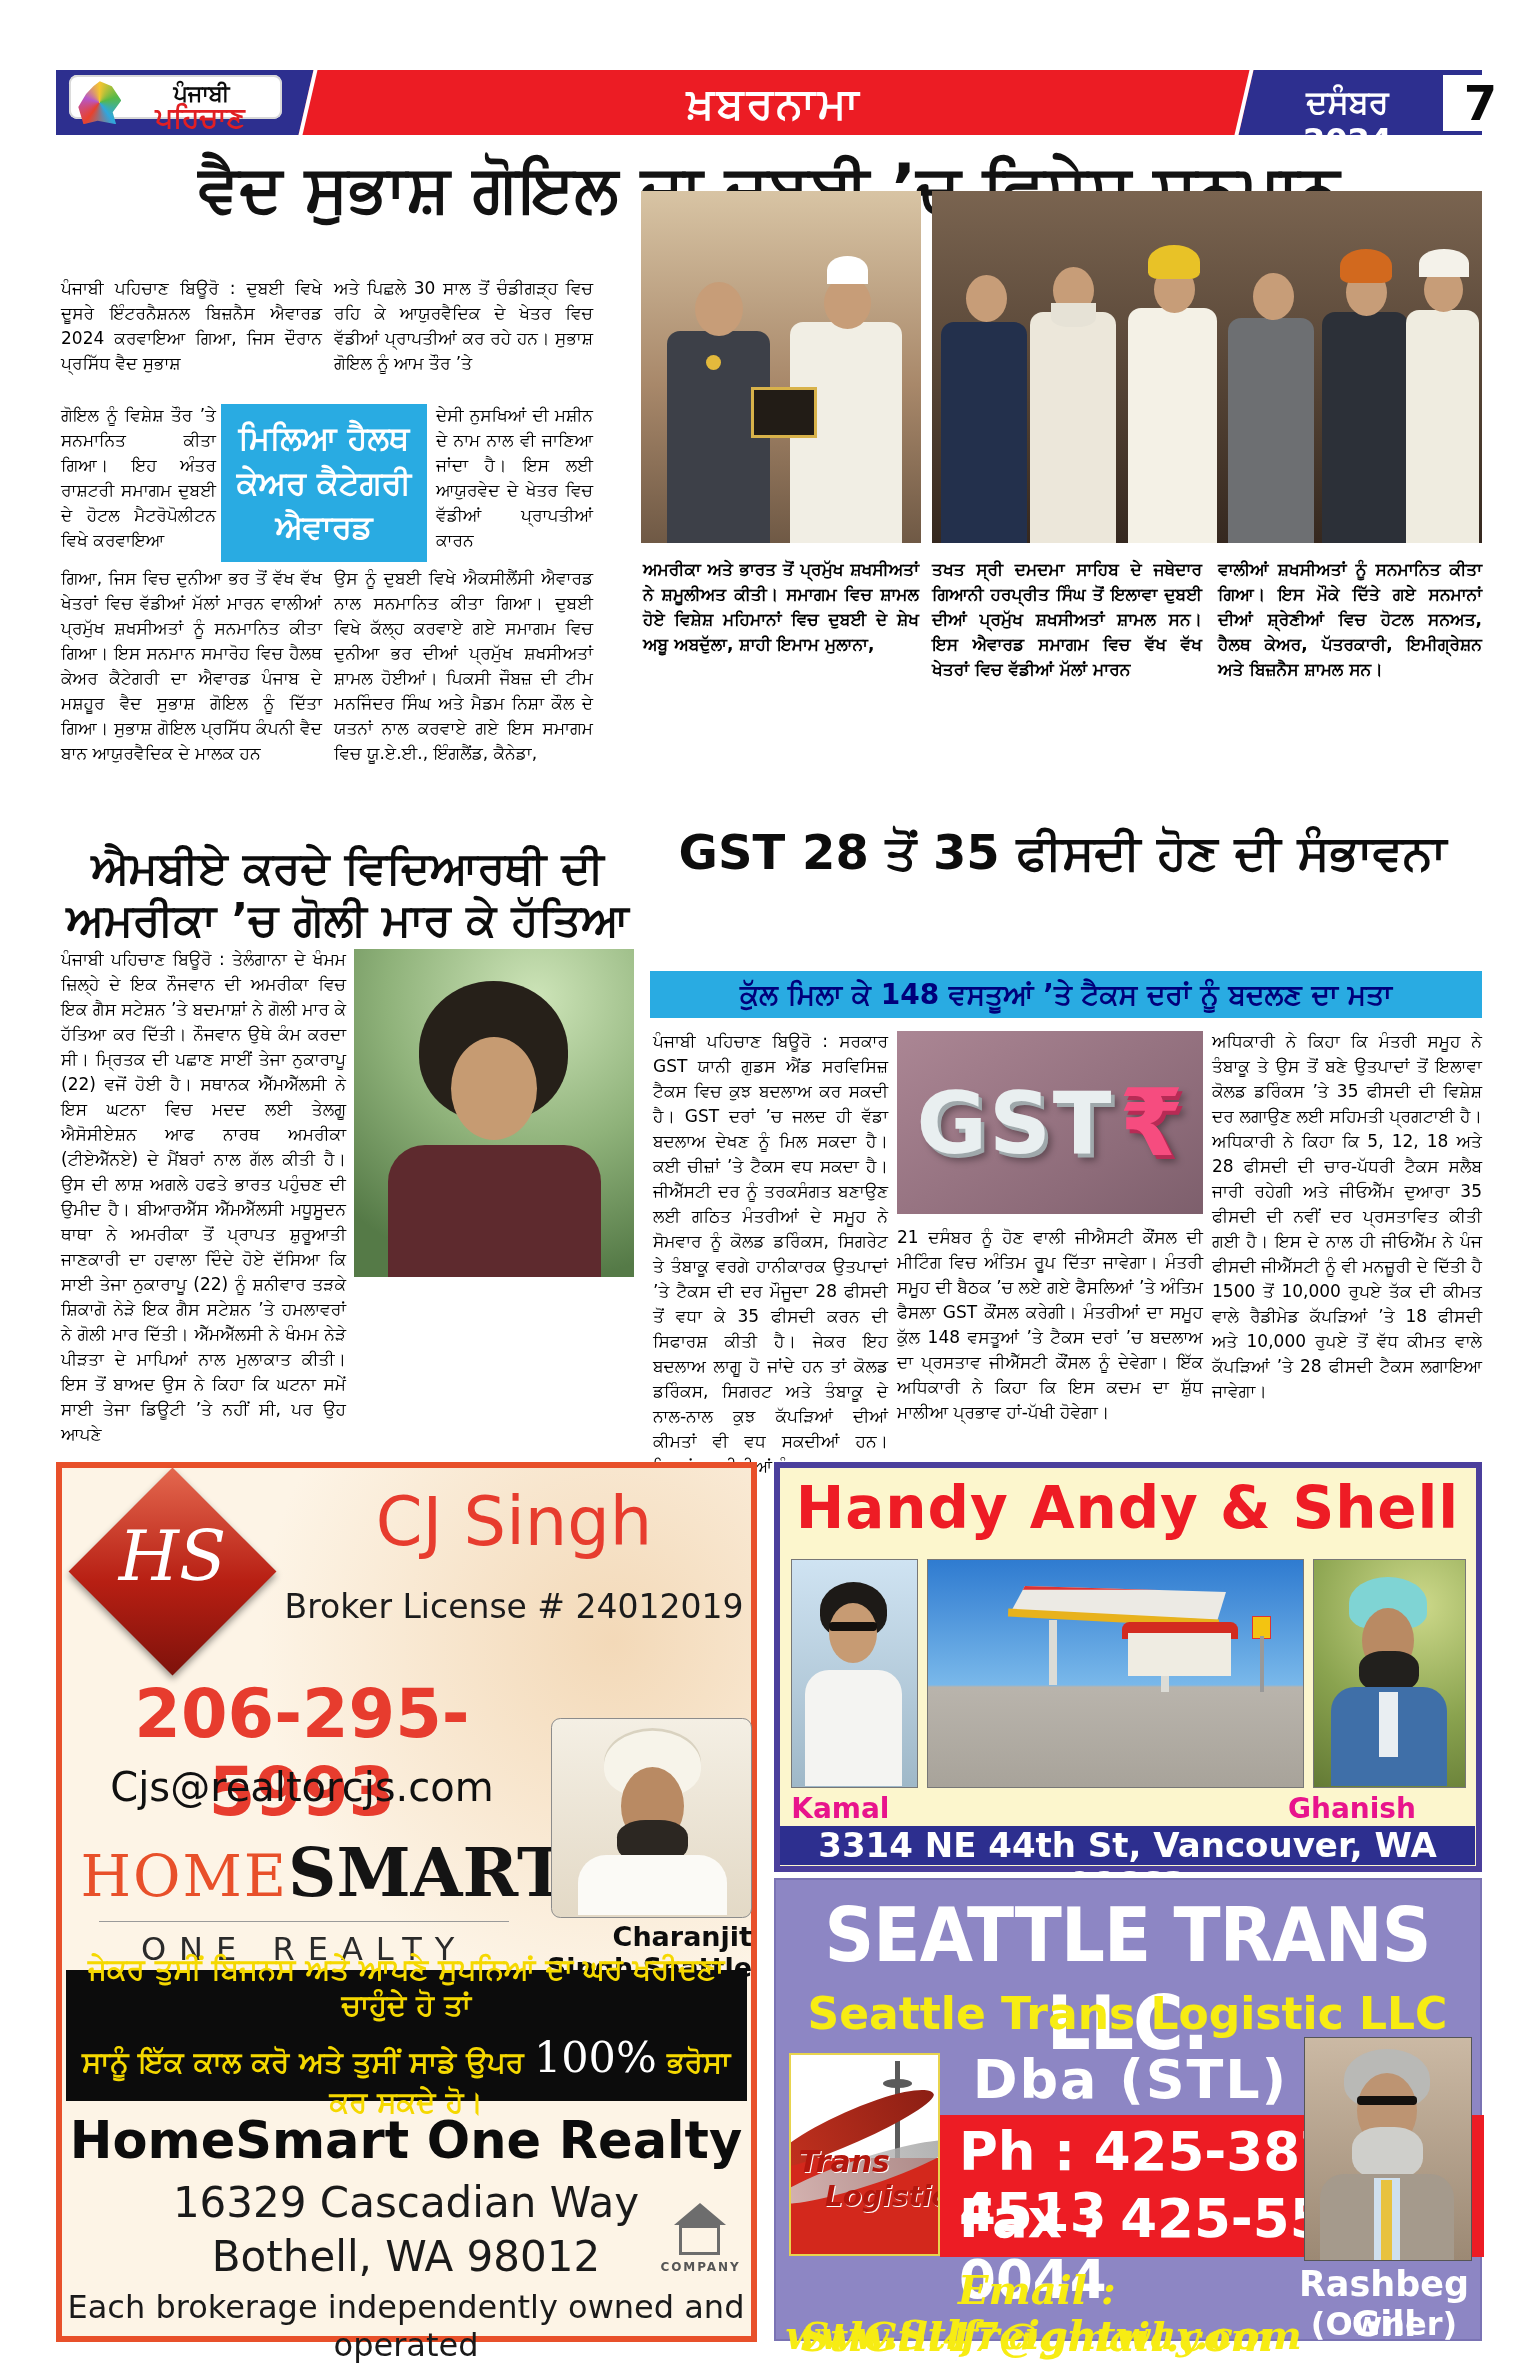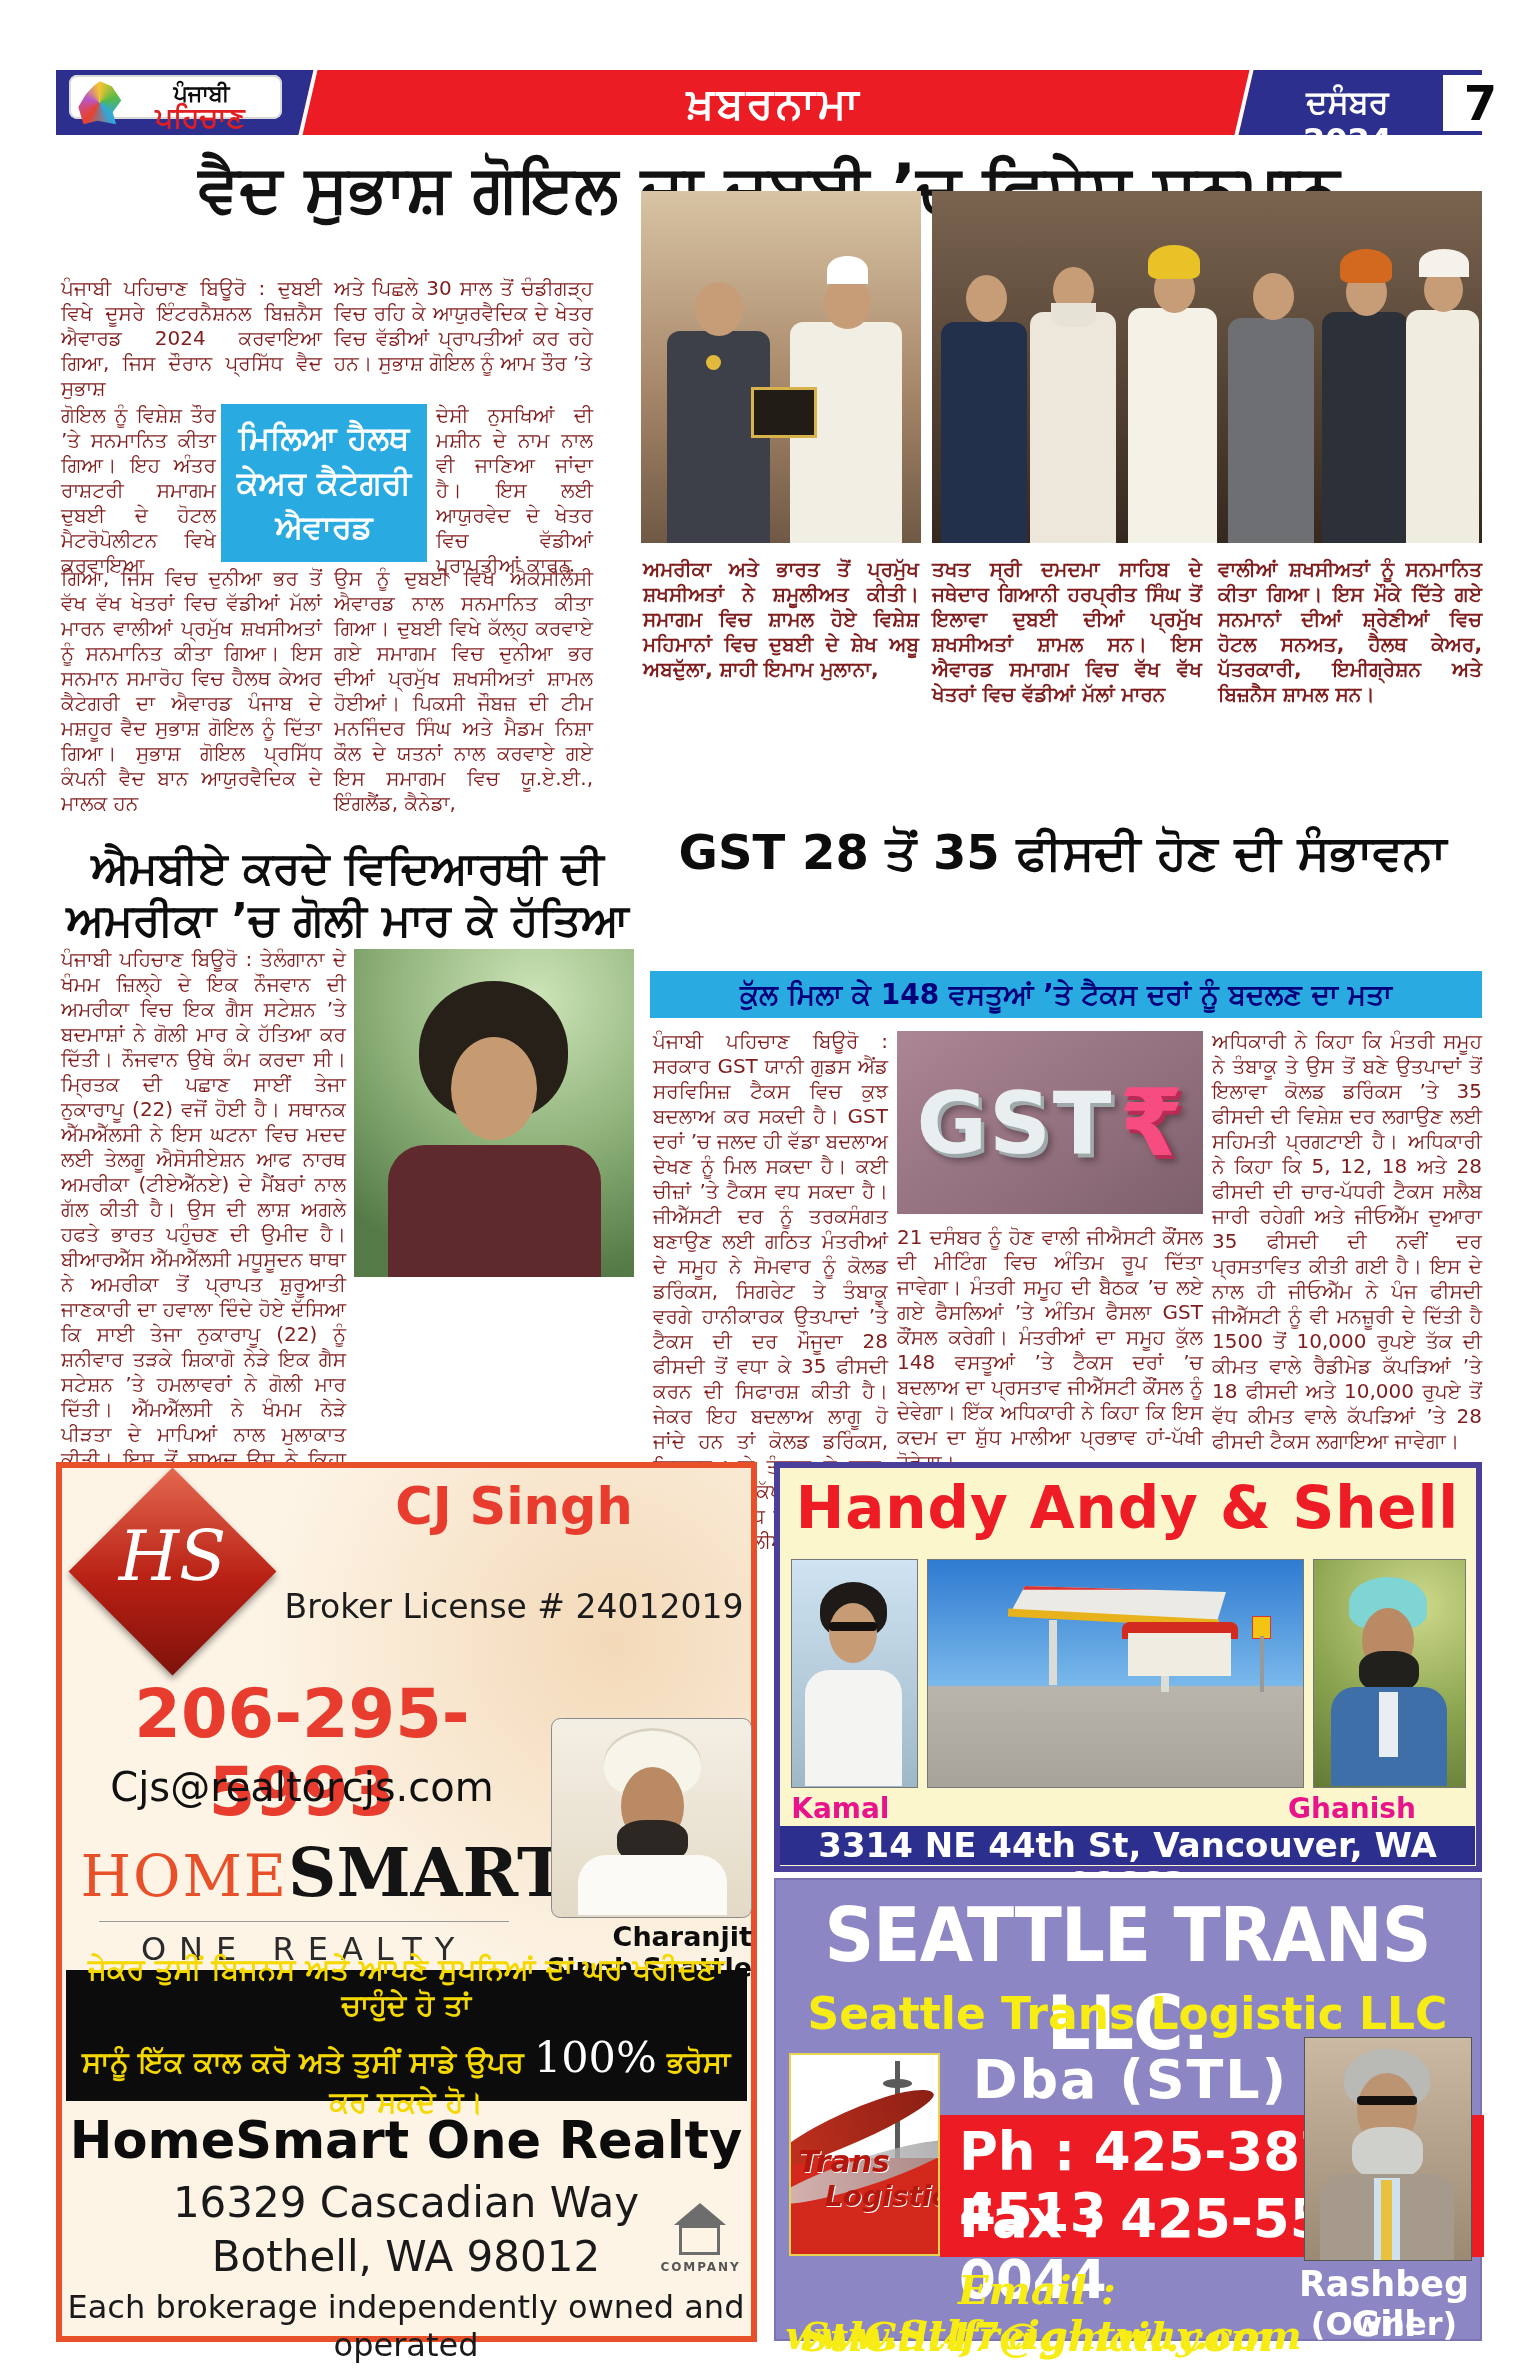--- a/index.html
+++ b/index.html
@@ -1,21 +1,21 @@
 <!DOCTYPE html>
 <html style="font-size:15px"><head>
 <meta charset="utf-8">
 <style>
   html,body{margin:0;padding:0;background:#e9e9e9;}
   .page{position:relative;width:1538px;height:2377px;background:#ffffff;overflow:hidden;
         font-family:"DejaVu Sans",sans-serif;color:#111;}
   .abs{position:absolute;}
   .just{text-align:justify;text-justify:inter-word;}
   .ctr{text-align:center;}
-  .body-txt{font-size:20px;line-height:25px;color:#7f1d1d;}
+  .body-txt{font-size:17px;line-height:25px;color:#000000;}
 
   
   .mast{left:56px;top:70px;width:1426px;height:65px;background:#2d2f8f;}
   .mast-red{left:250px;top:0;width:932px;height:65px;background:#ec1c24;
             transform:skewX(-13deg);border-left:4.7px solid #fff;border-right:4.7px solid #fff;}
   .mast-title{left:280px;top:7.5px;width:876px;color:#fff;font-weight:bold;font-size:43px;letter-spacing:2.8px;}
   .logo-box{left:13px;top:4.7px;width:213px;height:44px;background:#fff;border-radius:8.4px;
             box-shadow:0 0 0 1.9px #d8d8d8 inset;}
   .map-icon{left:9.3px;top:6.5px;width:43px;height:43px;
             background:conic-gradient(#f5c531,#57b947,#2fa7de,#e8412c,#b657c9,#f5c531);
@@ -65,21 +65,21 @@
   .gst-c2{left:897px;top:1225px;width:306px;height:231px;}
   .gst-c3{left:1212px;top:1029px;width:270px;height:427px;}
 
   
   .cj{left:56px;top:1462px;width:701px;height:880px;border:6.5px solid #e8502a;box-sizing:border-box;
       background:radial-gradient(circle at 80% 20%,#f3d9b8,#fdf4e6 40%),radial-gradient(circle at 15% 75%,#f5dcc0,#fdf4e6 45%);background-color:#fdf4e6;}
   .cj-diamond{left:37px;top:30px;width:147px;height:147px;transform:rotate(45deg);
               background:linear-gradient(135deg,#e4684f,#b71f13 55%,#7e120b);box-shadow:2.8px 2.8px 7.5px rgba(0,0,0,.4);}
   .cj-hs{left:37px;top:48px;width:147px;height:121px;color:#fff;font-family:"DejaVu Serif",serif;
          font-style:italic;font-size:69px;text-align:center;}
-  .cj-name{left:219px;top:9px;width:466px;font-size:51px;font-weight:bold;color:#e73c2e;}
+  .cj-name{left:219px;top:15px;width:466px;font-size:67px;font-weight:normal;color:#e73c2e;}
   .cj-lic{left:219px;top:119px;width:466px;font-size:33px;color:#1c1c1c;}
   .cj-phone{left:0px;top:207px;width:480px;font-size:67px;font-weight:bold;color:#e73c2e;}
   .cj-email{left:0px;top:296px;width:480px;font-size:40px;color:#101010;}
   .cj-hslogo{left:18.6px;top:365px;width:447px;text-align:center;font-family:"DejaVu Serif",serif;}
   .cj-hslogo .w1{font-size:58px;color:#e8502a;letter-spacing:1.9px;}
   .cj-hslogo .w2{font-size:67px;color:#141414;font-weight:bold;}
   .cj-hslogo .reg{font-size:15px;color:#141414;vertical-align:super;}
   .cj-rule{left:37px;top:453px;width:410px;height:0;border-top:1.9px solid #9a9a9a;}
   .cj-onerealty{left:18.6px;top:462px;width:447px;font-size:32px;letter-spacing:13px;color:#2b2b2b;text-align:center;}
   .cj-photo{left:489px;top:250px;width:199px;height:198px;border:1.9px solid #8c8c8c;border-radius:9.3px;

